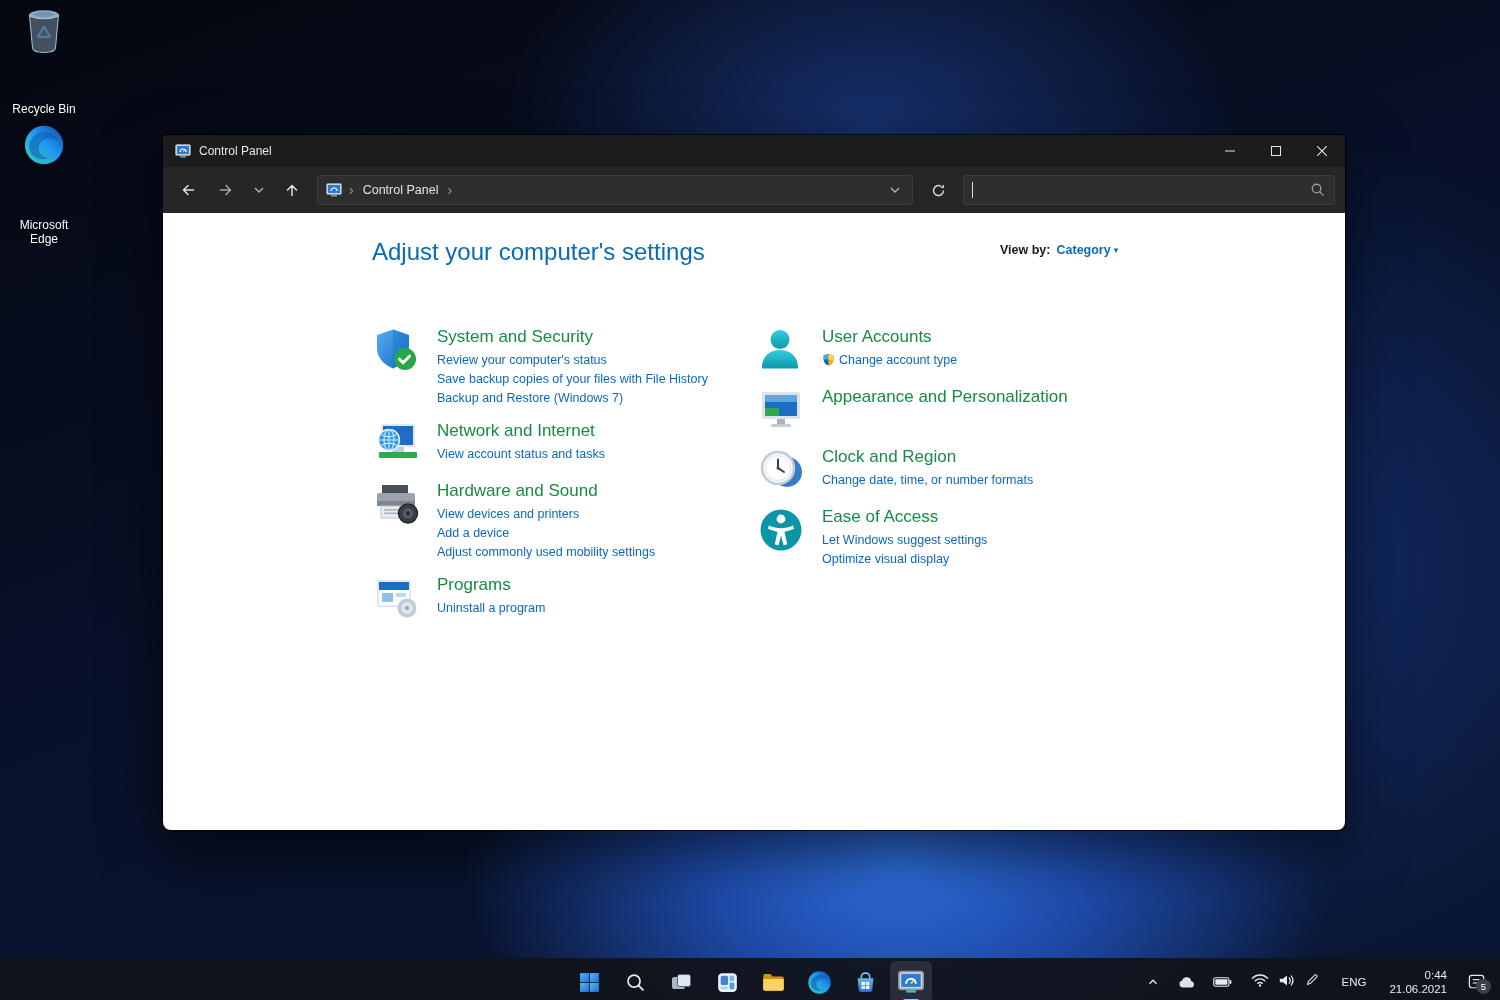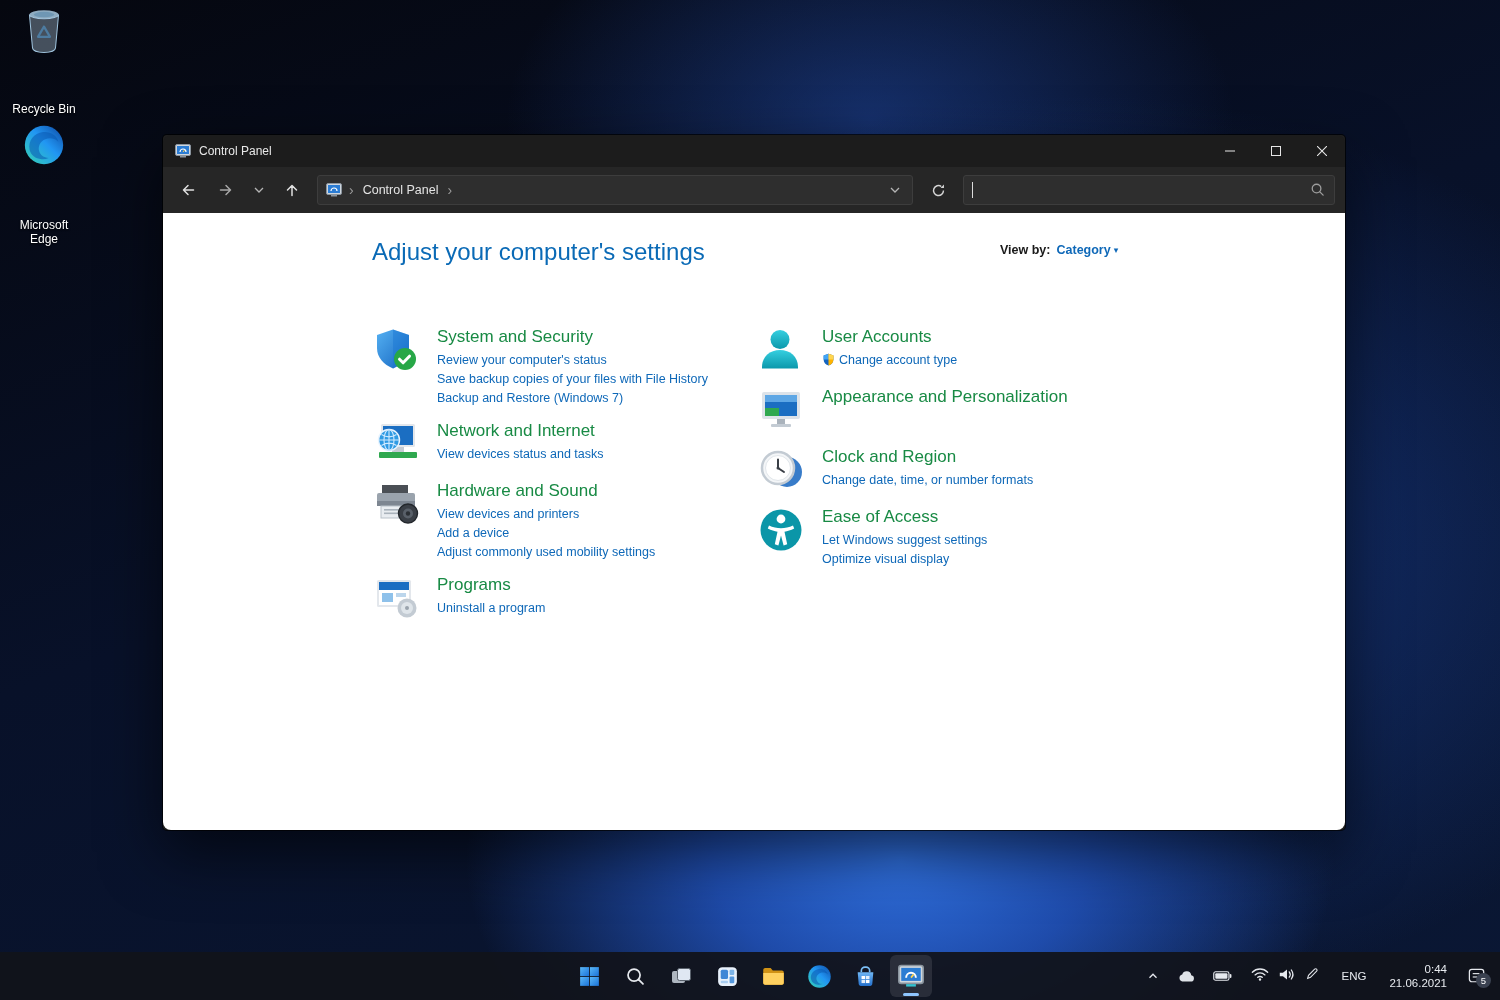--- a/index.html
+++ b/index.html
@@ -75,21 +75,21 @@
   .cat-icon{width:48px;height:48px;flex:none;cursor:pointer;}
   .cat-icon svg{width:48px;height:48px;display:block;}
   .cat-text{padding-top:0;}
   .cat-title{display:inline-block;font-size:17px;line-height:22px;margin-bottom:3px;
     color:var(--category-title-green);}
   .cat-link{display:block;font-size:12.5px;line-height:19px;color:var(--link-blue);}
   .uac{display:inline-flex;width:13px;height:13px;margin-right:4px;vertical-align:-2px;}
   .uac svg{width:13px;height:13px;}
 
   
-  .taskbar{position:absolute;left:0;right:0;bottom:0;height:48px;background:rgba(17,19,27,.94);margin-top:32px;}
+  .taskbar{position:absolute;left:0;right:0;bottom:0;height:42px;background:rgba(17,19,27,.94);margin-top:32px;}
   .tb-center{position:absolute;left:50%;top:3px;transform:translateX(-50%);display:flex;gap:4px;}
   .tb-btn{width:42px;height:42px;border:none;background:transparent;border-radius:6px;
     display:flex;align-items:center;justify-content:center;cursor:pointer;position:relative;}
   .tb-btn.active{background:rgba(255,255,255,.10);}
   .tb-btn.active::after{content:"";position:absolute;bottom:1px;left:50%;transform:translateX(-50%);
     width:16px;height:3px;border-radius:2px;background:#8fc6ff;}
   .tb-btn svg{display:block;}
   .tb-tray{position:absolute;right:8px;top:0;height:48px;display:flex;align-items:center;
     gap:9px;color:#e8ebf0;}
   .tray-btn{border:none;background:transparent;display:flex;align-items:center;justify-content:center;
@@ -284,21 +284,21 @@
                 <rect x="11" y="6" width="30" height="19" fill="#1b6ec2"></rect>
                 <rect x="20" y="27" width="12" height="5" fill="#c4cbd4"></rect>
                 <rect x="7" y="32" width="38" height="6" rx="1" fill="#2fa84f"></rect>
                 <circle cx="17" cy="20" r="10.5" fill="#2f9ae3" stroke="#e8f4ff" stroke-width="1.4"></circle>
                 <path d="M6.5 20h21M17 9.5v21M9.5 14.5c4.5 2.8 10.5 2.8 15 0M9.5 25.5c4.5-2.8 10.5-2.8 15 0" stroke="#cfe9ff" stroke-width="1.1" fill="none"></path>
                 <ellipse cx="17" cy="20" rx="5" ry="10.5" fill="none" stroke="#cfe9ff" stroke-width="1.1"></ellipse>
               </svg>
             </span>
             <div class="cat-text">
               <a class="cat-title">Network and Internet</a>
-              <a class="cat-link">View devices status and tasks</a>
+              <a class="cat-link">View account status and tasks</a>
             </div>
           </div>
 
           <div class="cat">
             <span class="cat-icon">
               <svg viewBox="0 0 48 48">
                 <rect x="10" y="5" width="26" height="10" fill="#4a4f55"></rect>
                 <rect x="5" y="13" width="38" height="13" rx="2" fill="#9aa3ad"></rect>
                 <rect x="5" y="21" width="38" height="5" fill="#7d8691"></rect>
                 <rect x="9" y="26" width="26" height="12" fill="#e9edf1" stroke="#b9c1c9"></rect>

